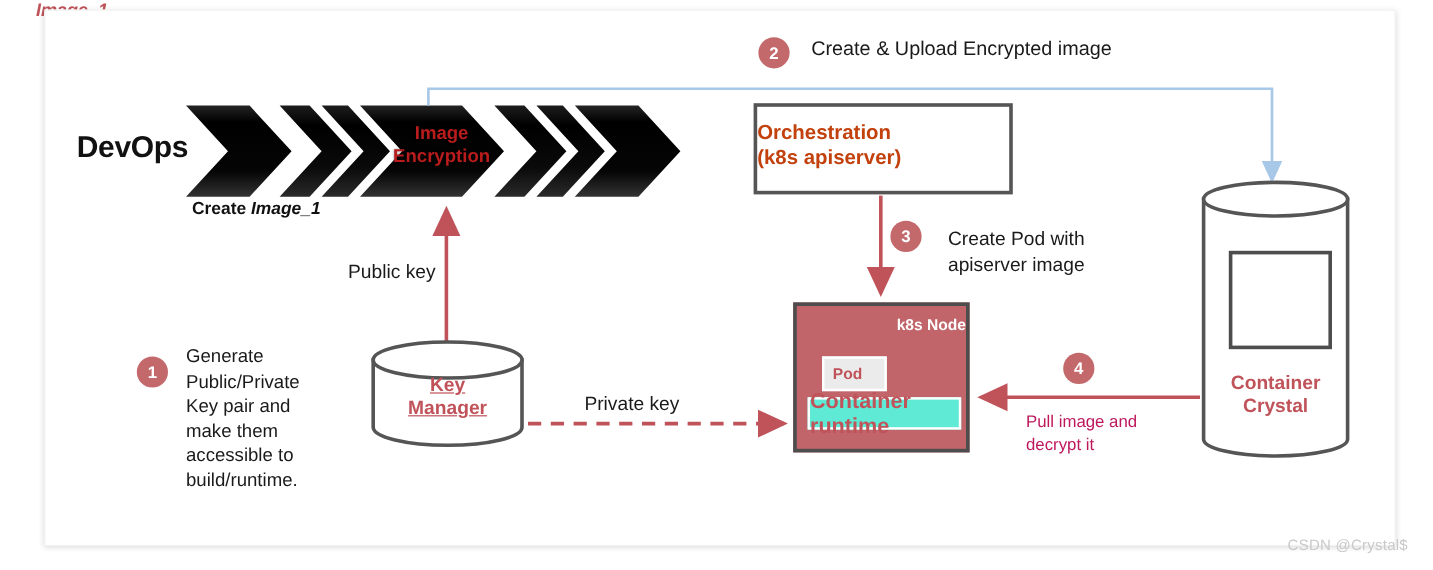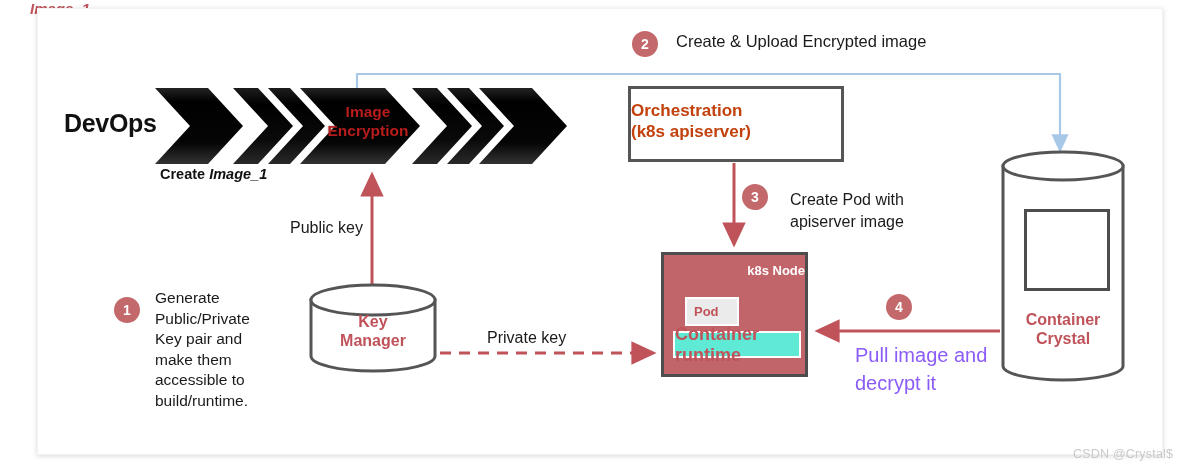--- a/index.html
+++ b/index.html
@@ -34,21 +34,21 @@
     text-shadow:0 0 2px rgba(0,0,0,0.5);
   }
 
   .orch-label{
     position:absolute;left:631px;top:100px;width:242px;text-align:left;
     font-size:17px;font-weight:bold;color:#c2410c;line-height:1.25;
   }
 
   .step2-text{position:absolute;left:676px;top:31px;font-size:16.5px;color:#1a1a1a;}
   .step3-text{position:absolute;left:790px;top:189px;font-size:16px;color:#1a1a1a;line-height:1.38;}
-  .step4-text{position:absolute;left:855px;top:342px;font-size:20px;color:#8b5cf6;line-height:1.38;}
+  .step4-text{position:absolute;left:855px;top:342px;font-size:14px;color:#be185d;line-height:1.38;}
   .step1-text{position:absolute;left:155px;top:288px;font-size:15.5px;color:#1a1a1a;line-height:1.33;}
 
   .pubkey-text{position:absolute;left:290px;top:218px;font-size:16px;color:#1a1a1a;}
   .privkey-text{position:absolute;left:487px;top:328px;font-size:16px;color:#1a1a1a;}
 
   
   .badge{
     position:absolute;width:26px;height:26px;border-radius:50%;
     background:#c4696b;color:#ffffff;font-size:14px;font-weight:bold;
     display:flex;align-items:center;justify-content:center;
@@ -81,21 +81,21 @@
   }
   #runtime-box{
     position:absolute;left:9px;top:76px;width:128px;height:27px;
     background:#5eead4;border:2.5px solid #ffffff;box-sizing:border-box;
     display:flex;align-items:center;justify-content:center;
     font-size:18px;font-weight:bold;color:#c0535a;
   }
 
   
   .cyl-label{position:absolute;text-align:center;font-weight:bold;color:#c0535a;}
-  #km-label{left:311px;top:312px;width:124px;font-size:16px;line-height:1.2;}
+  #km-label{left:311px;top:312px;width:124px;font-size:16px;line-height:1.2;text-decoration:underline;}
   #reg-label{left:1003px;top:310px;width:120px;font-size:16px;line-height:1.2;}
   #img1-label{left:1003px;top:172px;width:120px;font-size:15px;font-style:italic;color:#c0535a;font-weight:bold;}
 
   
   #layers-box{
     position:absolute;left:1024px;top:209px;width:86px;height:82px;
     border:3px solid #4d4d4d;background:#ffffff;box-sizing:border-box;
   }
 
   

